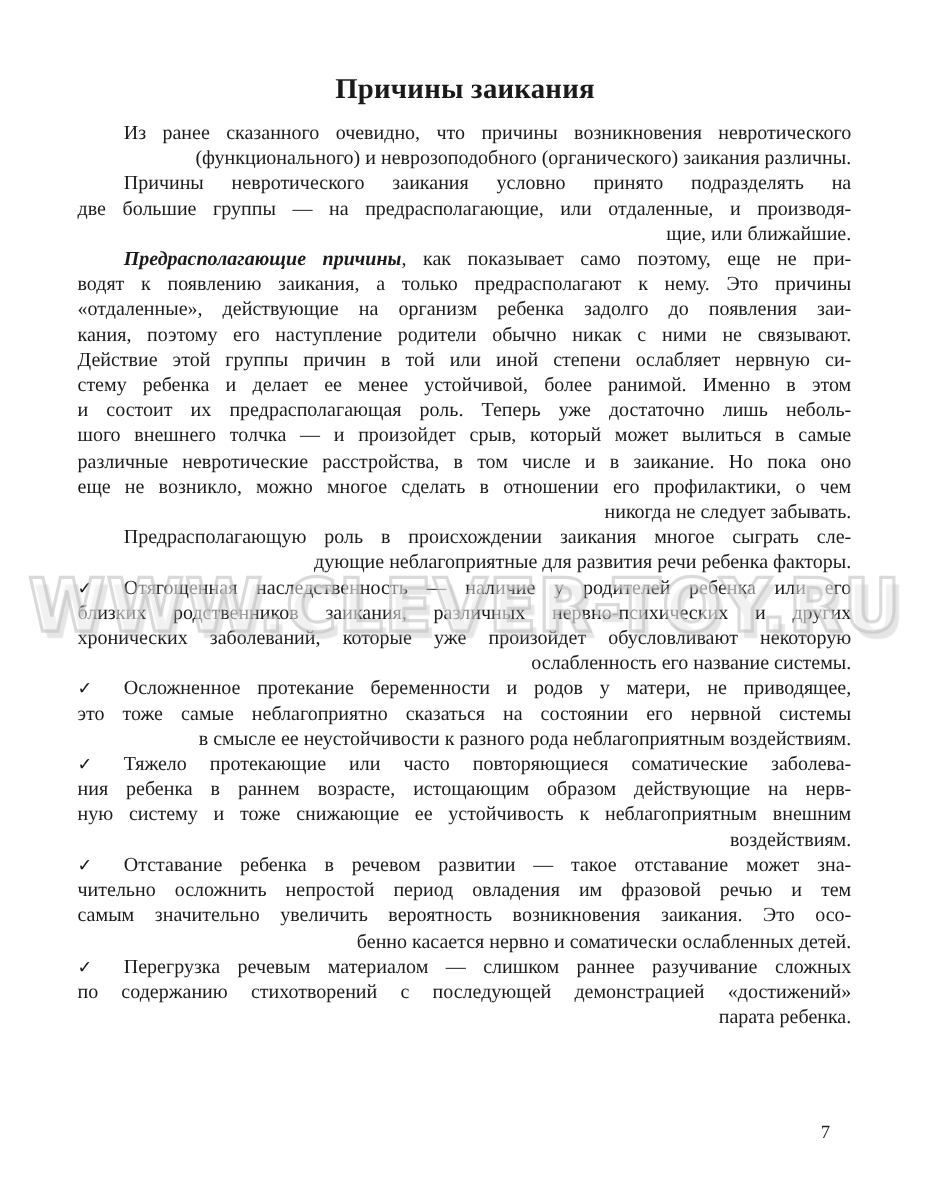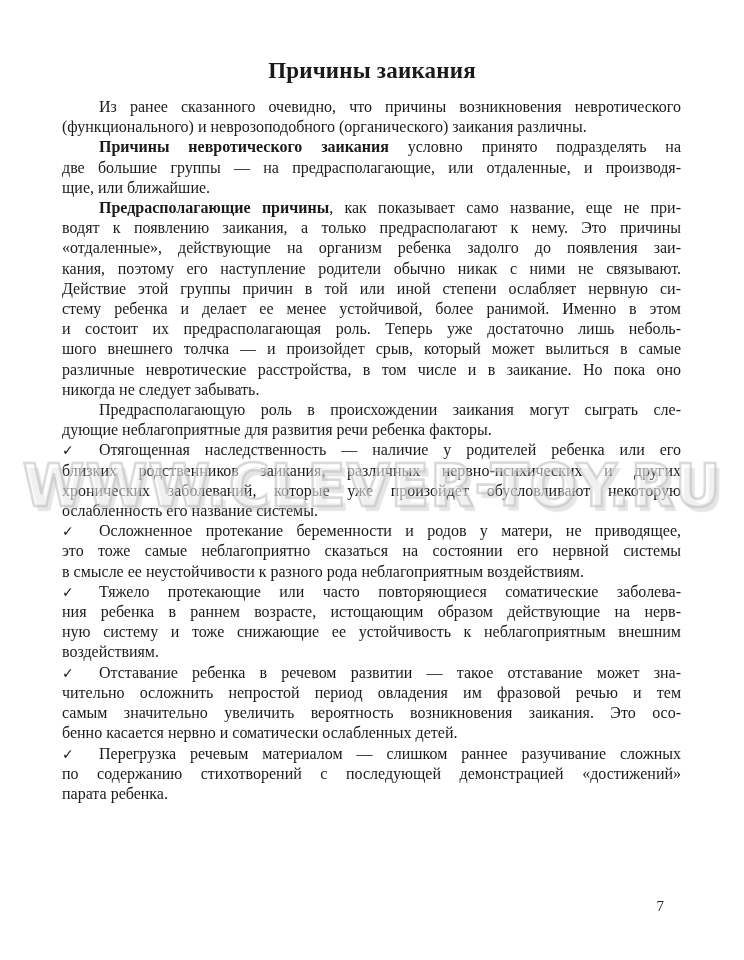--- a/index.html
+++ b/index.html
@@ -20,25 +20,25 @@
     font-size: 23px;
     line-height: 24px;
     margin-bottom: 14px;
     letter-spacing: 0.2px;
   }
   .text-body {
     margin: 0 63px 0 62px;
     font-size: 16px;
     line-height: 20.2px;
   }
-  .line { text-align: left; white-space: normal; }
+  .line { text-align: right; white-space: normal; }
   .line.just { text-align: justify; text-align-last: justify; }
   .line.indent { text-indent: 37px; }
-  .b  { font-weight: bold; }
-  .bi { font-weight: bold; }
+  .b  { font-weight: normal; }
+  .bi { font-weight: bold; font-style: italic; }
   .check {
     display: inline-block;
     width: 37px;
     font-family: "DejaVu Sans", sans-serif;
     font-size: 14px;
     text-indent: 0;
   }
   .watermark {
     position: absolute;
     left: 0; right: 0;
@@ -69,31 +69,32 @@
 
 <div class="page">
   <div class="doc-title">Причины заикания</div>
 
   <div class="text-body">
       <div class="line just indent"><span>Из ранее сказанного очевидно, что причины возникновения невротического</span></div>
       <div class="line">(функционального) и неврозоподобного (органического) заикания различны.</div>
       <div class="line just indent"><span class="b">Причины невротического заикания</span><span> условно принято подразделять на</span></div>
       <div class="line just">две большие группы — на предрасполагающие, или отдаленные, и производя-</div>
       <div class="line">щие, или ближайшие.</div>
-      <div class="line just indent"><span class="bi">Предрасполагающие причины</span><span>, как показывает само название, еще не при-</span></div>
+      <div class="line just indent"><span class="bi">Предрасполагающие причины</span><span>, как показывает само поэтому, еще не при-</span></div>
       <div class="line just">водят к появлению заикания, а только предрасполагают к нему. Это причины</div>
       <div class="line just">«отдаленные», действующие на организм ребенка задолго до появления заи-</div>
       <div class="line just">кания, поэтому его наступление родители обычно никак с ними не связывают.</div>
       <div class="line just">Действие этой группы причин в той или иной степени ослабляет нервную си-</div>
       <div class="line just">стему ребенка и делает ее менее устойчивой, более ранимой. Именно в этом</div>
       <div class="line just">и состоит их предрасполагающая роль. Теперь уже достаточно лишь неболь-</div>
       <div class="line just">шого внешнего толчка — и произойдет срыв, который может вылиться в самые</div>
       <div class="line just">различные невротические расстройства, в том числе и в заикание. Но пока оно</div>
+      <div class="line just">еще не возникло, можно многое сделать в отношении его профилактики, о чем</div>
       <div class="line">никогда не следует забывать.</div>
-      <div class="line just indent"><span>Предрасполагающую роль в происхождении заикания могут сыграть сле-</span></div>
+      <div class="line just indent"><span>Предрасполагающую роль в происхождении заикания многое сыграть сле-</span></div>
       <div class="line">дующие неблагоприятные для развития речи ребенка факторы.</div>
       <div class="line just"><span class="check">✓</span><span>Отягощенная наследственность — наличие у родителей ребенка или его</span></div>
       <div class="line just">близких родственников заикания, различных нервно-психических и других</div>
       <div class="line just">хронических заболеваний, которые уже произойдет обусловливают некоторую</div>
       <div class="line">ослабленность его название системы.</div>
       <div class="line just"><span class="check">✓</span><span>Осложненное протекание беременности и родов у матери, не приводящее,</span></div>
       <div class="line just">это тоже самые неблагоприятно сказаться на состоянии его нервной системы</div>
       <div class="line">в смысле ее неустойчивости к разного рода неблагоприятным воздействиям.</div>
       <div class="line just"><span class="check">✓</span><span>Тяжело протекающие или часто повторяющиеся соматические заболева-</span></div>
       <div class="line just">ния ребенка в раннем возрасте, истощающим образом действующие на нерв-</div>

